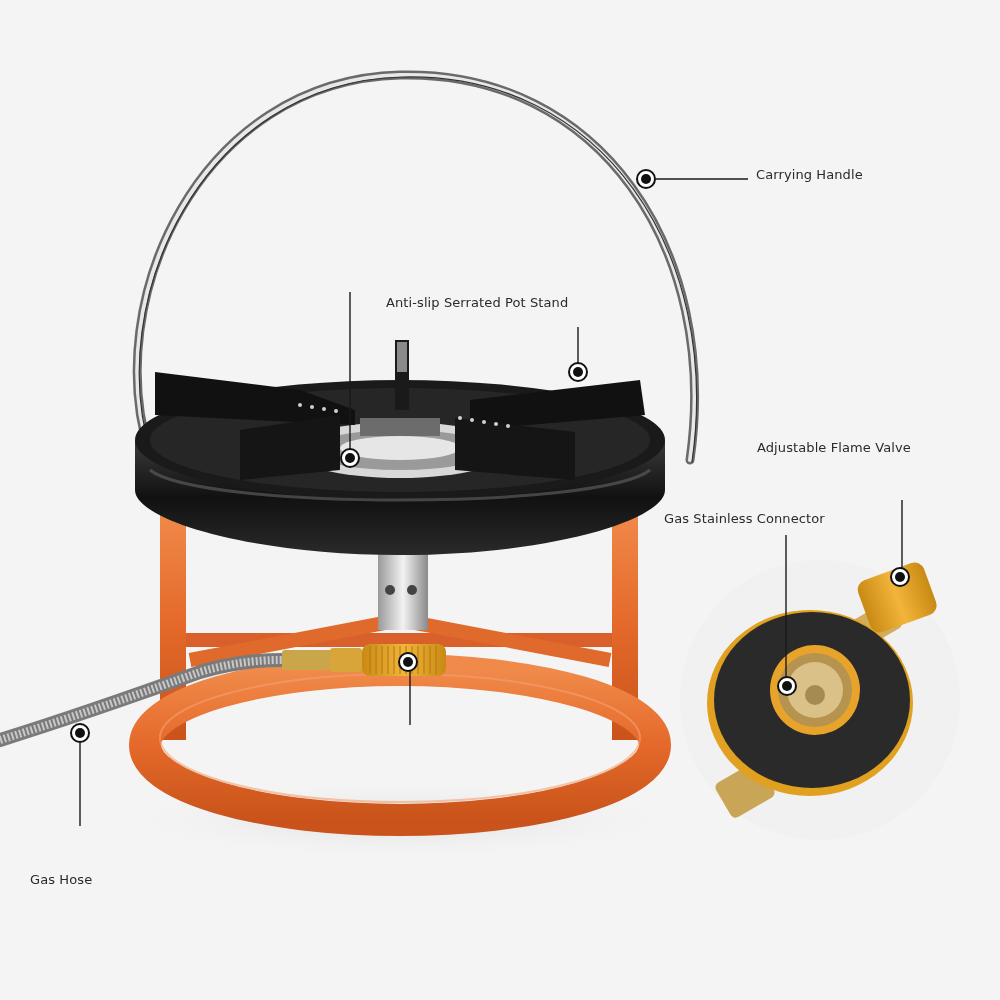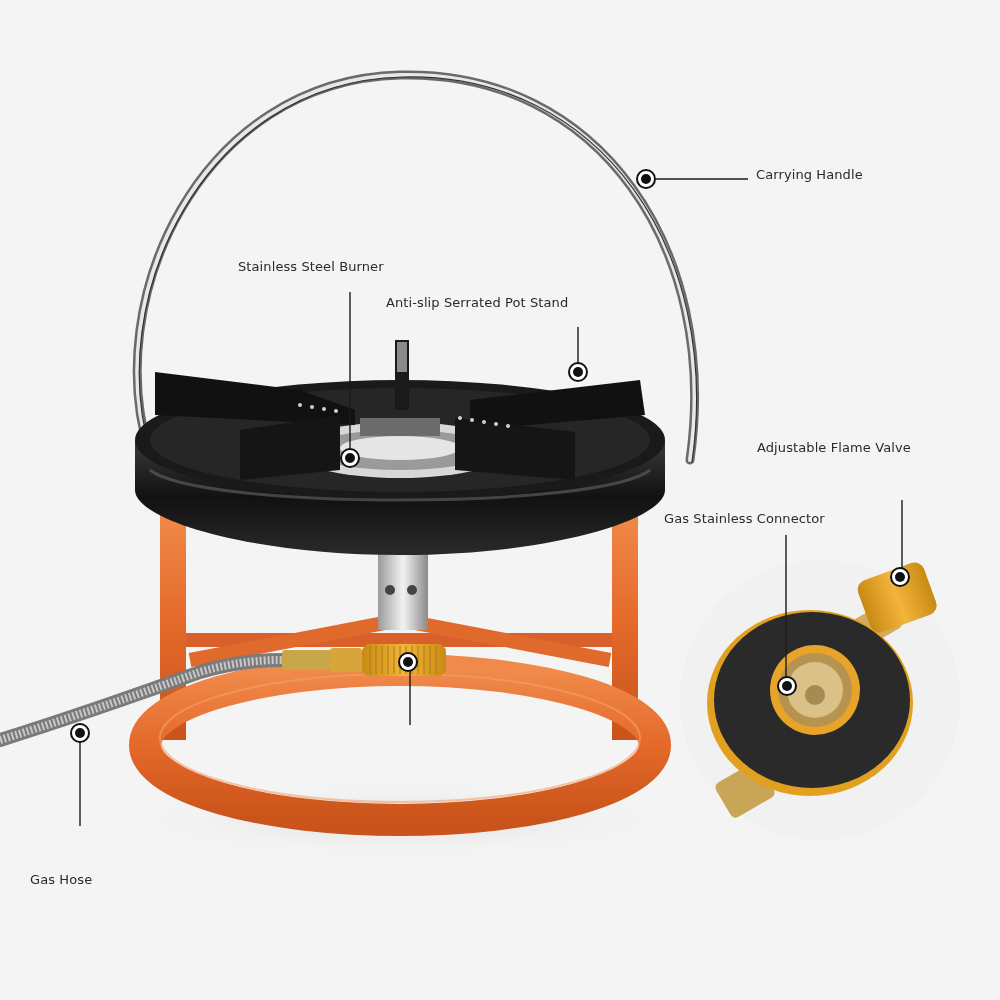--- a/index.html
+++ b/index.html
@@ -183,19 +183,18 @@
           <circle cx="80" cy="733" r="5" fill="#111"></circle>
         </g>
       <g>
           <circle cx="408" cy="662" r="9" fill="#fff" stroke="#111" stroke-width="2"></circle>
           <circle cx="408" cy="662" r="5" fill="#111"></circle>
         </g>
     </g>
   </svg>
 
   <div class="label" style="left:756px;top:167px;">Carrying Handle</div>
-  <div class="label" style="left:238px;top:259px;">Stainless Steel Burner</div>
   <div class="label" style="left:386px;top:295px;text-align:right;">Anti-slip Serrated Pot Stand</div>
   <div class="label" style="left:757px;top:440px;">Adjustable Flame Valve</div>
   <div class="label" style="left:664px;top:511px;">Gas Stainless Connector</div>
   <div class="label" style="left:30px;top:872px;">Gas Hose</div>
 
 </div>
 
 </body></html>

